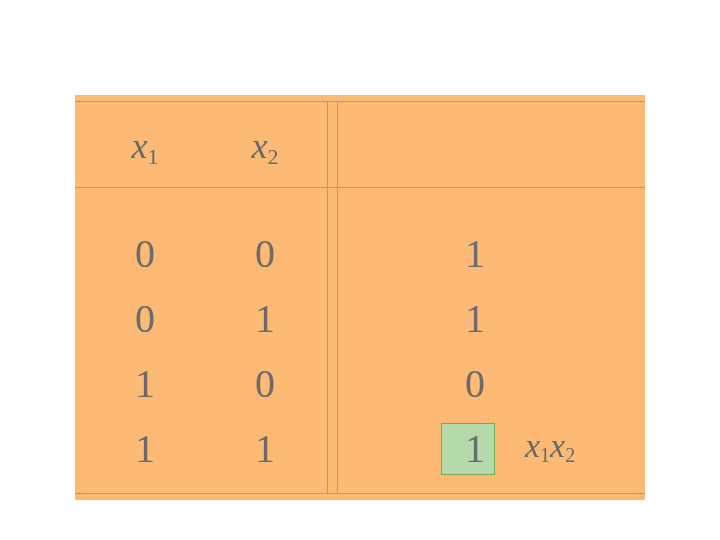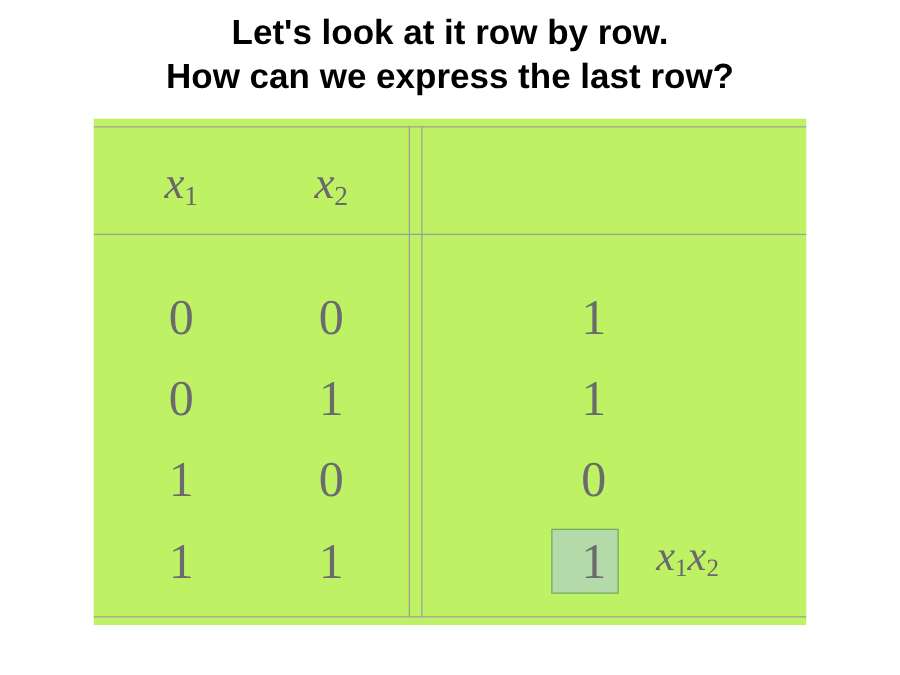--- a/index.html
+++ b/index.html
@@ -26,21 +26,21 @@
     font-weight: bold;
     color: #000;
     line-height: 1.25;
   }
   .tablewrap {
     position: absolute;
     left: 75px;
     top: 95px;
     width: 570px;
     height: 405px;
-    background: #bef264;
+    background: #fdba74;
   }
   
   .hrule {
     position: absolute;
     left: 0;
     width: 100%;
     height: 1px;
     background: #9f9f9a;
   }
   .hr-top    { top: 6px; }
@@ -115,24 +115,20 @@
     font-size: 20px;
     vertical-align: -5px;
     font-style: normal;
   }
 </style>
 </head>
 <body>
 
 <div class="slide">
 
-  <div class="title">
-    <span>Let's look at it row by row.</span><br>
-    <span>How can we express the last row?</span>
-  </div>
 
   <div class="tablewrap">
 
     <div class="hrule hr-top"></div>
     <div class="hrule hr-headbot"></div>
     <div class="hrule hr-bottom"></div>
     <div class="vrule vr-a"></div>
     <div class="vrule vr-b"></div>
 
     <div class="hdr hdr-x1">

